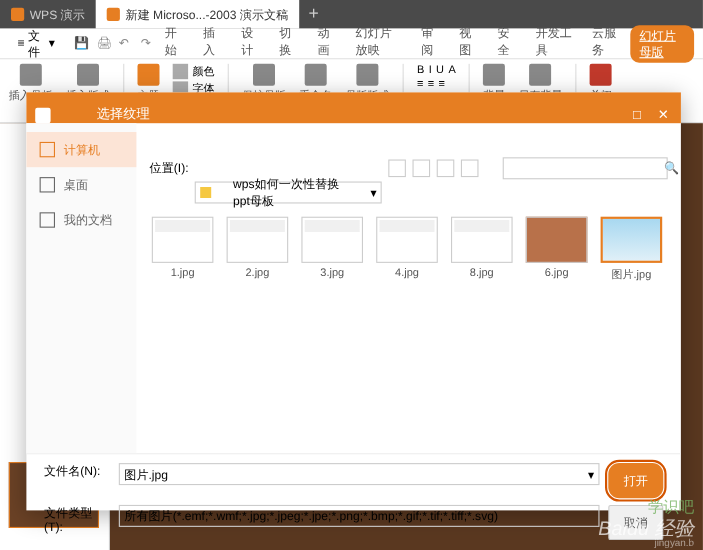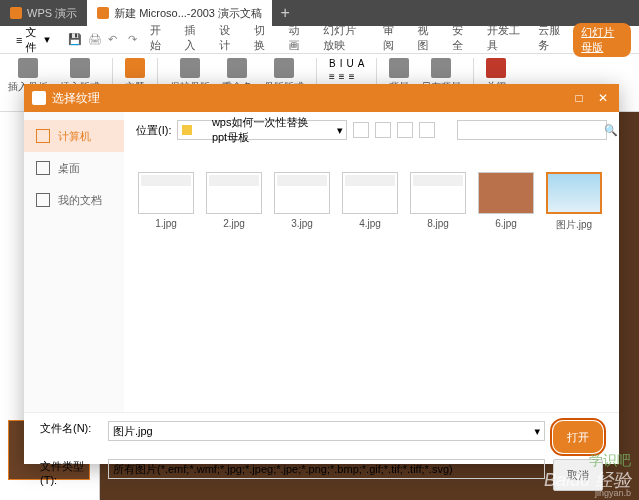--- a/index.html
+++ b/index.html
@@ -25,42 +25,42 @@
 .ribbon-sep { width: 1px; height: 45px; background: #ddd; }
 .ribbon-small { display: flex; flex-direction: column; gap: 2px; font-size: 10px; }
 .ribbon-small-row { display: flex; align-items: center; gap: 4px; }
 .small-icon { width: 14px; height: 14px; background: #aaa; }
 
 .workspace { position: absolute; top: 112px; left: 0; right: 0; bottom: 0; background: #5a3820; }
 .slide-panel { position: absolute; left: 0; top: 0; width: 100px; bottom: 0; background: #fff; border-right: 1px solid #ccc; padding: 8px; }
 .slide-thumb { width: 82px; height: 60px; border: 1px solid #e67e22; background: #6b4226; margin-top: 300px; }
 
 .dialog { position: absolute; left: 24px; top: 84px; width: 595px; height: 380px; background: #fff; box-shadow: 0 4px 20px rgba(0,0,0,0.3); }
-.dialog-title { height: 28px; background: #e67e22; color: #fff; display: flex; align-items: center; padding: 0 8px; font-size: 12px; }
+.dialog-title { height: 28px; background: #e67e22; color: #fff; display: flex; align-items: flex-end; padding: 0 8px; font-size: 12px; gap: 36px; }
 .dialog-title-icon { width: 14px; height: 14px; background: #fff; margin-right: 6px; border-radius: 2px; }
 .dialog-controls { margin-left: auto; display: flex; gap: 8px; }
 .dlg-ctrl { width: 16px; height: 16px; display: flex; align-items: center; justify-content: center; color: #fff; }
 
 .dialog-body { display: flex; height: 300px; }
 .sidebar { width: 100px; background: #fafafa; padding: 8px 0; }
 .sidebar-item { height: 32px; display: flex; align-items: center; padding: 0 12px; font-size: 11px; color: #666; gap: 8px; }
 .sidebar-item.active { background: #fce4d6; color: #e67e22; }
 .sb-icon { width: 14px; height: 14px; border: 1px solid currentColor; }
 
 .main-area { flex: 1; padding: 8px 12px; }
 .location-bar { display: flex; align-items: center; gap: 6px; font-size: 11px; margin-bottom: 12px; }
-.loc-select { flex: 0 0 auto; width: 170px; height: 20px; border: 1px solid #ccc; padding: 0 4px; font-size: 11px; display: flex; align-items: center; gap: 20px; }
+.loc-select { flex: 0 0 auto; width: 170px; height: 20px; border: 1px solid #ccc; padding: 0 4px; font-size: 11px; display: flex; align-items: center; gap: 20px; margin-top: 45px; }
 .folder-icon { width: 12px; height: 10px; background: #f5c842; }
 .loc-tools { display: flex; gap: 6px; }
 .loc-tool { width: 16px; height: 16px; border: 1px solid #ccc; }
 .search-box { margin-left: auto; width: 150px; height: 20px; border: 1px solid #ccc; display: flex; align-items: center; padding: 0 4px; }
 .search-box input { border: none; flex: 1; font-size: 11px; outline: none; }
 
 .file-grid { display: flex; gap: 8px; flex-wrap: wrap; }
-.file-item { width: 60px; display: flex; flex-direction: column; align-items: center; gap: 4px; font-size: 10px; color: #555; margin-top: 20px; }
+.file-item { width: 60px; display: flex; flex-direction: column; align-items: center; gap: 4px; font-size: 10px; color: #555; }
 .file-item.selected .thumb { border: 2px solid #e67e22; }
 .thumb { width: 56px; height: 42px; border: 1px solid #ccc; background: #fff; position: relative; overflow: hidden; }
 .thumb-content { position: absolute; inset: 2px; background: linear-gradient(#f0f0f0 30%, #fff 30%); }
 .thumb.color { background: #b8714a; }
 .thumb.sky { background: linear-gradient(#a8d8f0, #e0f0f8); }
 
 .dialog-footer { padding: 8px 16px; border-top: 1px solid #eee; }
 .footer-row { display: flex; gap: 8px; font-size: 11px; margin-bottom: 6px; }
 .footer-label { width: 60px; }
 .footer-input { flex: 1; height: 20px; border: 1px solid #ccc; padding: 0 4px; font-size: 11px; display: flex; align-items: center; }
@@ -122,20 +122,34 @@
   </div>
   <div class="ribbon-btn">
     <div class="ribbon-icon"></div>
     <span>插入版式</span>
   </div>
   <div class="ribbon-sep"></div>
   <div class="ribbon-btn">
     <div class="ribbon-icon" style="background:#e67e22"></div>
     <span>主题</span>
   </div>
+  <div class="ribbon-small">
+    <div class="ribbon-small-row">
+        <span class="small-icon"></span>
+        <span>颜色</span>
+      </div>
+    <div class="ribbon-small-row">
+        <span class="small-icon"></span>
+        <span>字体</span>
+      </div>
+    <div class="ribbon-small-row">
+        <span class="small-icon"></span>
+        <span>效果</span>
+      </div>
+  </div>
   <div class="ribbon-sep"></div>
   <div class="ribbon-btn">
     <div class="ribbon-icon"></div>
     <span>保护母版</span>
   </div>
   <div class="ribbon-btn">
     <div class="ribbon-icon"></div>
     <span>重命名</span>
   </div>
   <div class="ribbon-btn">

